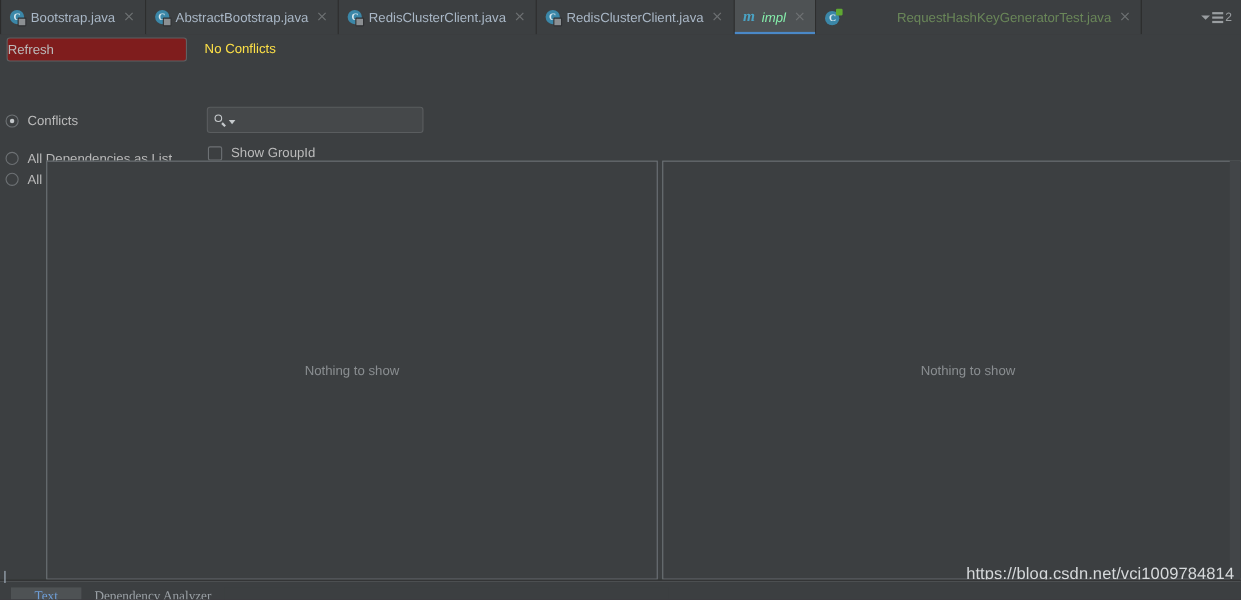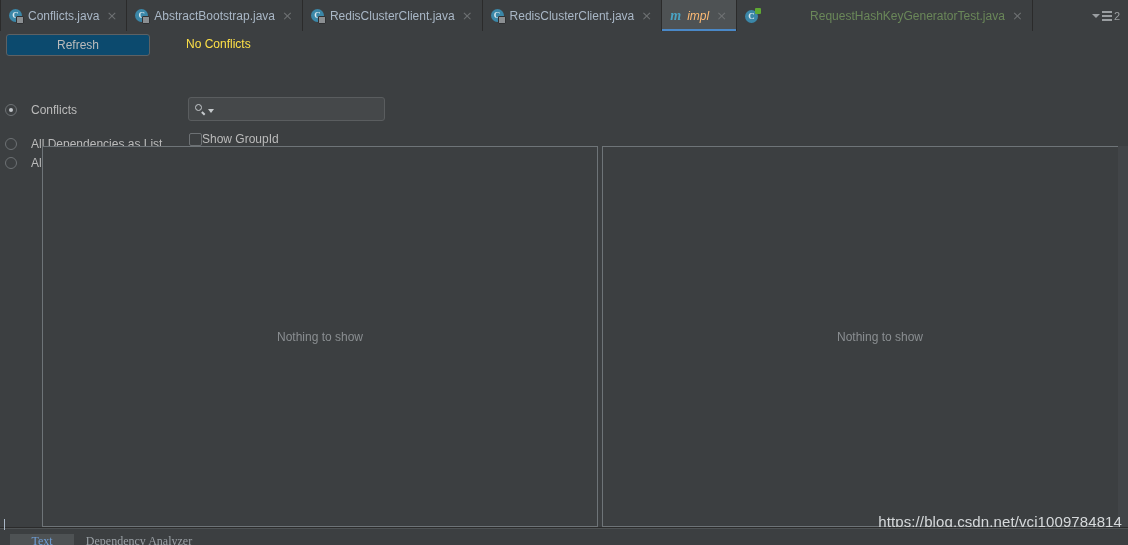--- a/index.html
+++ b/index.html
@@ -46,21 +46,21 @@
   .tab .tab-label {
     font-size: 12px;
     color: #a9b7c6;
     line-height: 1;
   }
   .tab.green .tab-label { color: #6a8759; margin-left: 46px; }
   .tab.active {
     background: #4e5254;
   }
   .tab.active .tab-label {
-    color: #fdba74;
+    color: #86efac;
     font-style: italic;
   }
   .tab.active::after {
     content: "";
     position: absolute;
     left: 0; right: 0; bottom: 0;
     height: 2px;
     background: #4a88c7;
   }
   .tab-close {
@@ -167,42 +167,41 @@
   
   #options {
     position: absolute;
     left: 0; top: 31px;
     width: 1128px;
     height: 114px;
   }
   #refresh-button {
     position: absolute;
     left: 6px; top: 3px;
-    width: 144px; height: 22px;
-    background: #0c4a6e;
+    width: 164px; height: 22px;
+    background: #7f1d1d;
     border: 1px solid #5e6163;
     border-radius: 3px;
     color: #bbbbbb;
     font-size: 12px;
     line-height: 20px;
-    text-align: center;
     box-sizing: border-box;
   }
   #no-conflicts {
     position: absolute;
     left: 186px; top: 6px;
     color: #fde047;
     font-size: 12px;
   }
   .radio-row {
     position: absolute;
     left: 5px;
     display: flex;
     align-items: center;
-    gap: 14px;
+    gap: 8px;
   }
   .radio {
     width: 12px; height: 12px;
     border-radius: 50%;
     border: 1px solid #6d7174;
     background: #3c3f41;
     box-sizing: border-box;
     position: relative;
     flex: 0 0 12px;
   }
@@ -264,20 +263,21 @@
     font-size: 12px;
     color: #8d9194;
     padding-left: 3px;
   }
 
   #groupid-row {
     position: absolute;
     left: 189px; top: 101px;
     display: flex;
     align-items: center;
+    gap: 8px;
   }
   .checkbox {
     width: 13px; height: 13px;
     border: 1px solid #6d7174;
     border-radius: 2px;
     background: #3c3f41;
     box-sizing: border-box;
     flex: 0 0 13px;
   }
 
@@ -383,21 +383,21 @@
 
 <div id="app">
 
   <div id="tabbar">
 
     <div class="tab">
       <span class="icon-class">
         <span class="disc">C</span>
         <span class="lock"></span>
       </span>
-      <span class="tab-label">Conflicts.java</span>
+      <span class="tab-label">Bootstrap.java</span>
       <span class="tab-close">×</span>
     </div>
 
     <div class="tab">
       <span class="icon-class">
         <span class="disc">C</span>
         <span class="lock"></span>
       </span>
       <span class="tab-label">AbstractBootstrap.java</span>
       <span class="tab-close">×</span>

